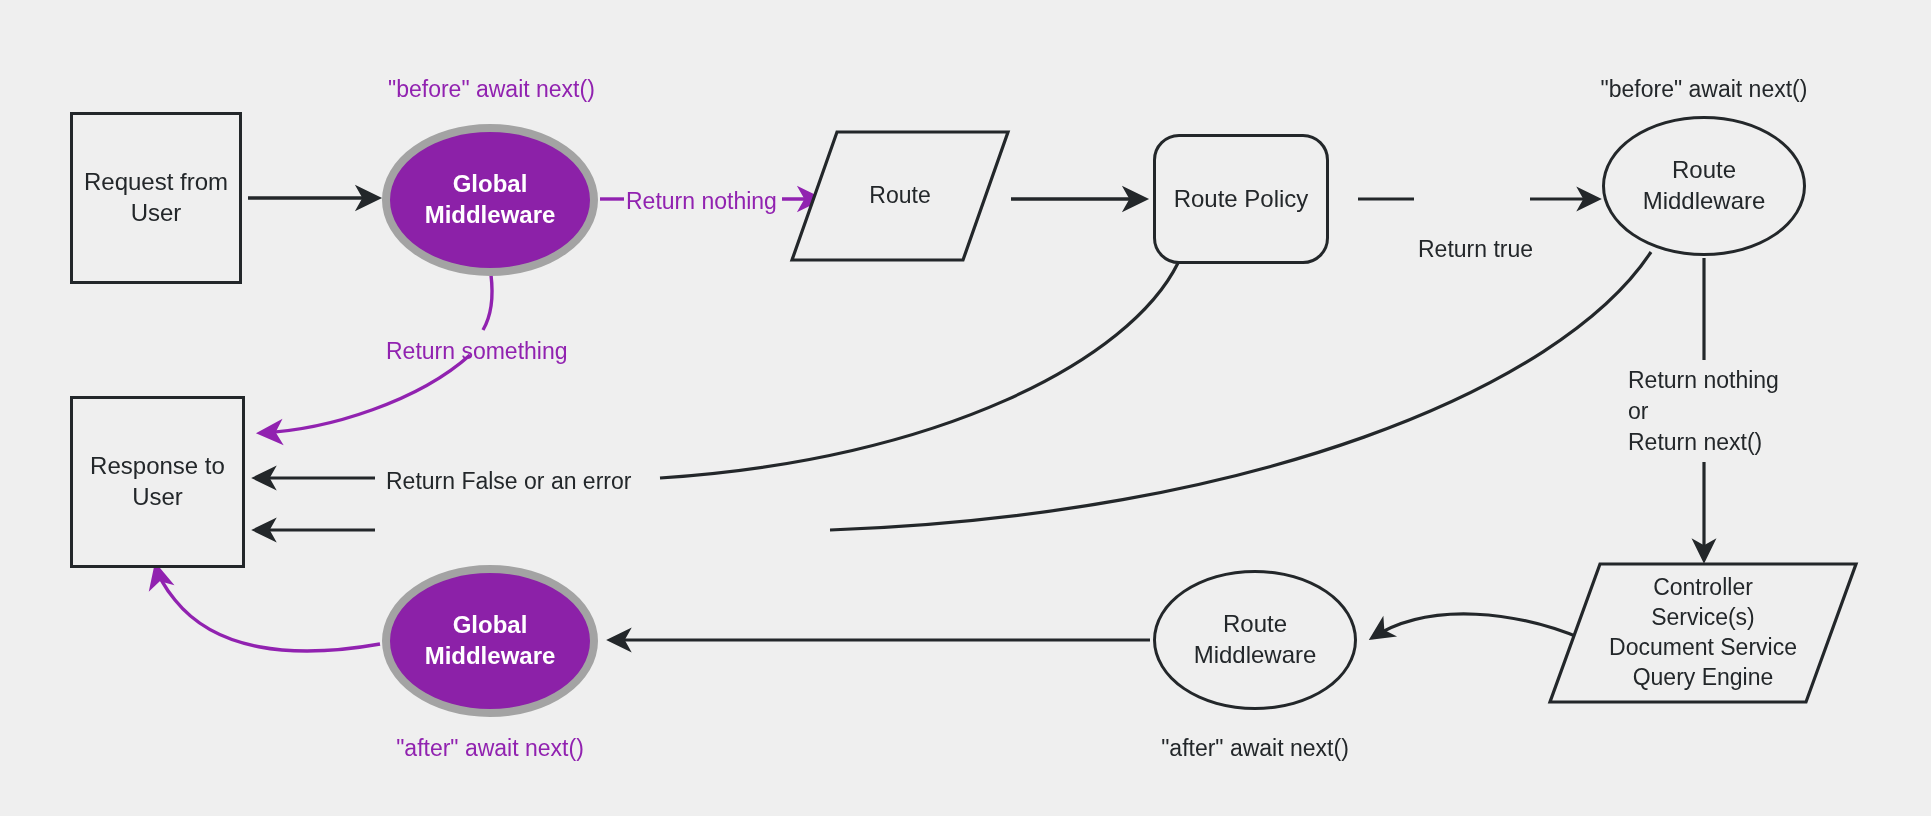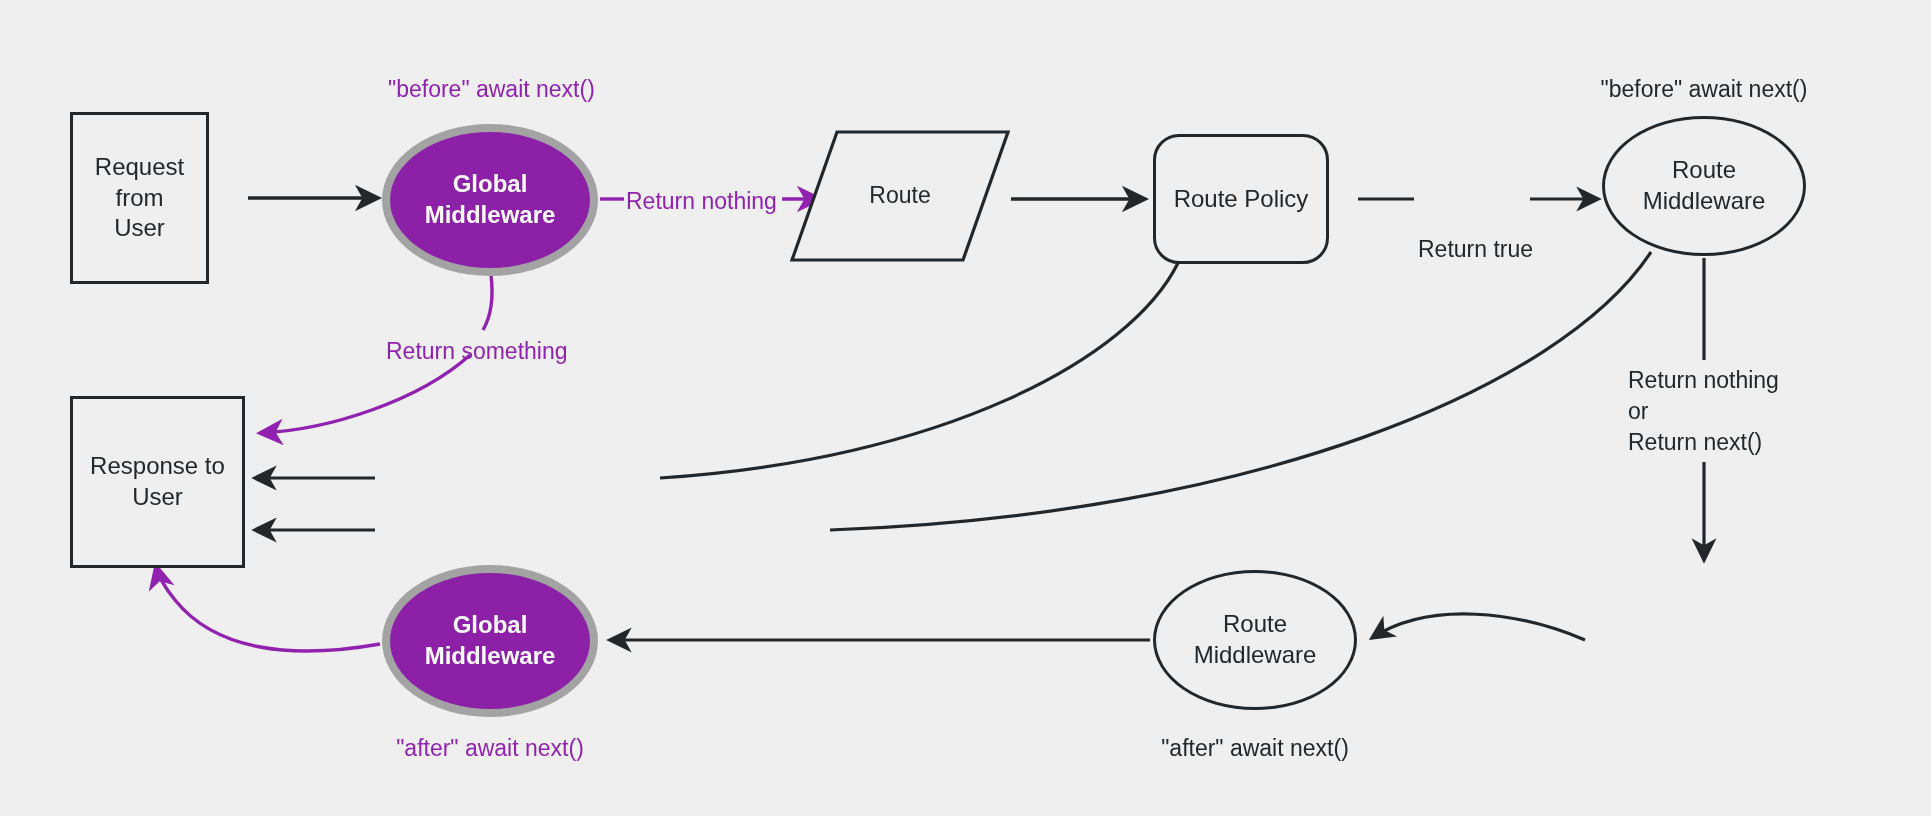--- a/index.html
+++ b/index.html
@@ -149,21 +149,21 @@
     <line x1="1704" y1="258" x2="1704" y2="360" stroke="#23272a" stroke-width="3.2"></line>
     <line x1="1704" y1="462" x2="1704" y2="560" stroke="#23272a" stroke-width="3.2" marker-end="url(#arrowDark)"></line>
 
     <path d="M 1585,640 C 1520,612 1430,600 1372,638" fill="none" stroke="#23272a" stroke-width="3.2" marker-end="url(#arrowDark)"></path>
 
     <line x1="1150" y1="640" x2="610" y2="640" stroke="#23272a" stroke-width="3.2" marker-end="url(#arrowDark)"></line>
 
     <path d="M 380,644 C 290,660 215,650 175,600 C 160,582 157,570 156,566" fill="none" stroke="#9122b0" stroke-width="3.4" marker-end="url(#arrowPurple)"></path>
   </svg>
 
-  <div class="node rect-node" style="left:70px; top:112px; width:139px; height:172px;">
+  <div class="node rect-node" style="left:70px; top:112px; width:172px; height:172px;">
     <span class="node-text">Request from
 User</span>
   </div>
 
   <div class="node ellipse-purple" style="left:382px; top:124px; width:216px; height:152px;">
     <span class="node-text">Global
 Middleware</span>
   </div>
 
   <div class="para-wrap" style="left:790px; top:130px; width:220px; height:132px;">
@@ -175,20 +175,29 @@
 
   <div class="node round-node" style="left:1153px; top:134px; width:176px; height:130px;align-items:center;">
     <span class="node-text">Route Policy</span>
   </div>
 
   <div class="node ellipse-node" style="left:1602px; top:116px; width:204px; height:140px;">
     <span class="node-text">Route
 Middleware</span>
   </div>
 
+  <div class="para-wrap" style="left:1548px; top:562px; width:310px; height:142px;">
+    <svg width="310" height="142">
+      <polygon points="52,2 308,2 258,140 2,140" fill="#efefef" stroke="#23272a" stroke-width="3.2"></polygon>
+    </svg>
+    <span class="para-label">Controller
+Service(s)
+Document Service
+Query Engine</span>
+  </div>
 
   <div class="node ellipse-node" style="left:1153px; top:570px; width:204px; height:140px;">
     <span class="node-text">Route
 Middleware</span>
   </div>
 
   <div class="node ellipse-purple" style="left:382px; top:565px; width:216px; height:152px;">
     <span class="node-text">Global
 Middleware</span>
   </div>
@@ -201,20 +210,21 @@
   <div class="edge-label purple nowrap" style="left:626px; top:186px;">Return nothing</div>
 
   <div class="edge-label purple nowrap" style="left:386px; top:336px;">Return something</div>
 
   <div class="edge-label nowrap" style="left:1418px; top:190px;margin-top:44px;">Return true</div>
 
   <div class="edge-label" style="left:1628px; top:365px; width:152px;">Return nothing
 or
 Return next()</div>
 
+  <div class="edge-label nowrap" style="left:386px; top:466px;">Return False or an error</div>
 
 
   <div class="annot purple" style="left:388px; top:76px; width:204px;">"before" await next()</div>
 
   <div class="annot dark" style="left:1600px; top:76px; width:208px;">"before" await next()</div>
 
   <div class="annot purple" style="left:388px; top:735px; width:204px;">"after" await next()</div>
 
   <div class="annot dark" style="left:1151px; top:735px; width:208px;">"after" await next()</div>
 

